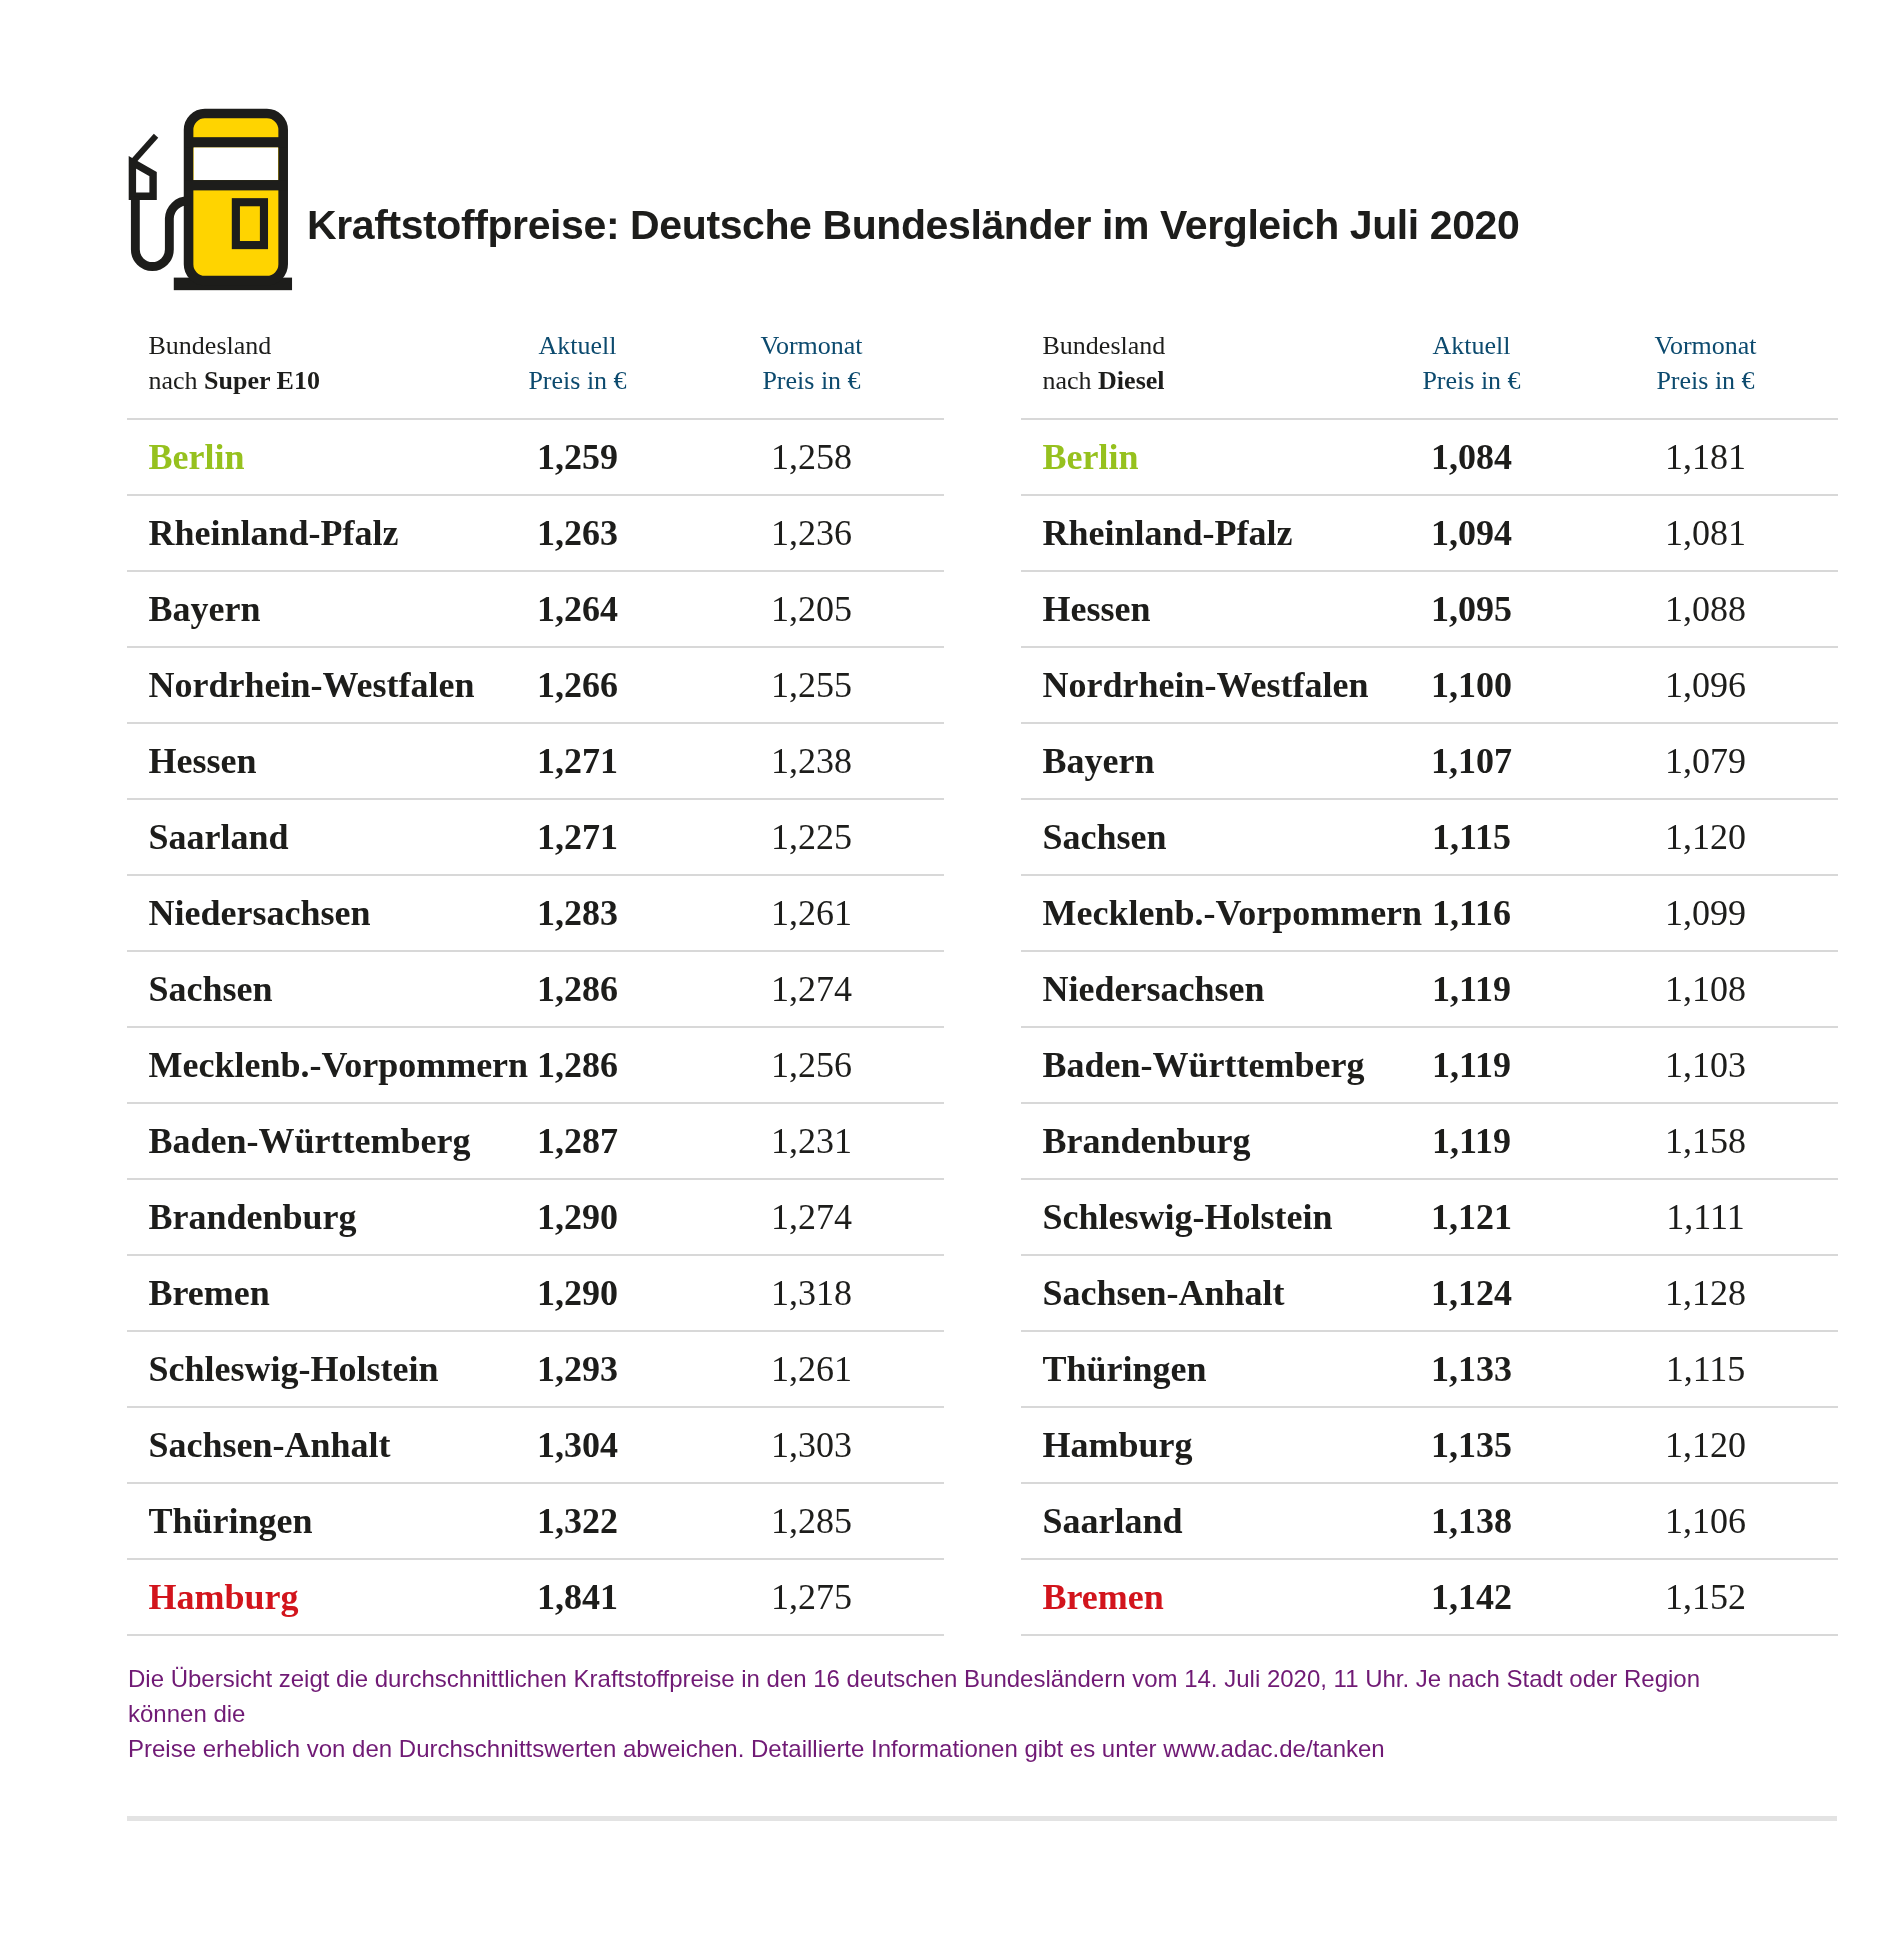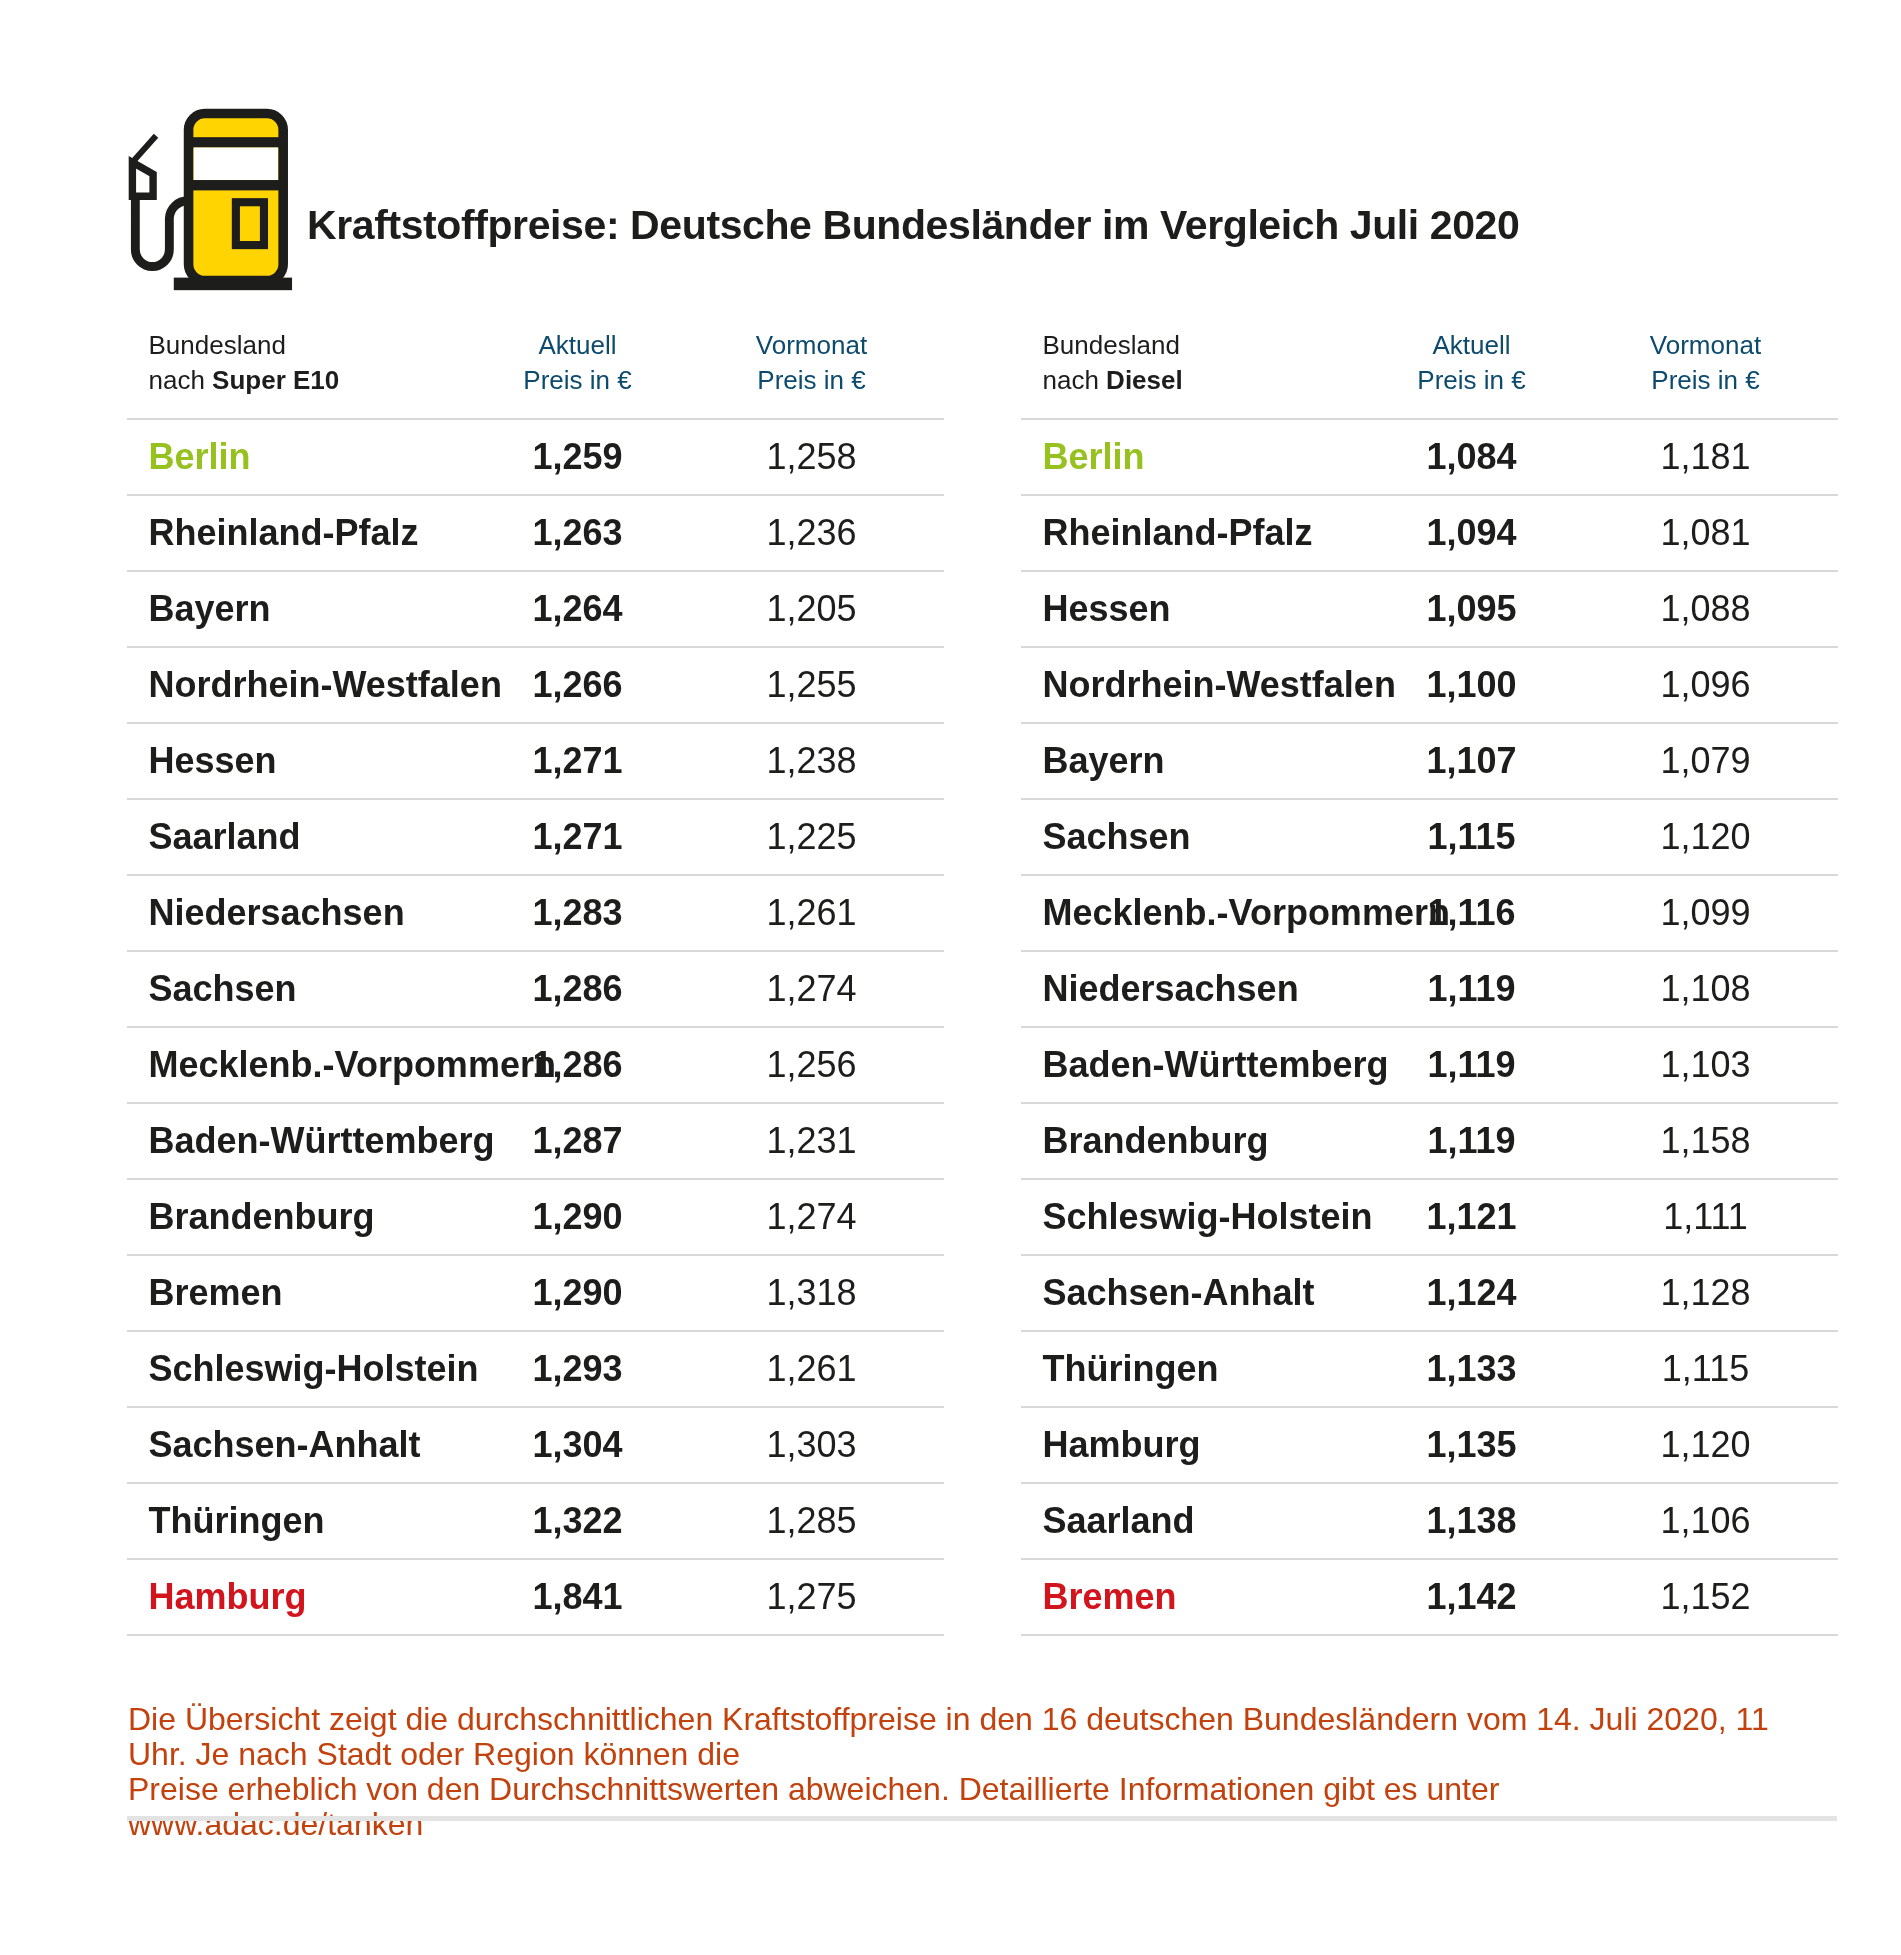--- a/index.html
+++ b/index.html
@@ -7,41 +7,41 @@
     position:relative; width:1901px; height:1956px; background:#ffffff;
     font-family:"Liberation Sans", sans-serif; color:#1d1d1b; overflow:hidden;border-radius:15px;
   }
   .pump-icon { position:absolute; left:125px; top:107px; }
   .page-title {
     position:absolute; left:307px; top:202px; font-size:41px; font-weight:700;
     letter-spacing:-0.4px; white-space:nowrap; color:#1d1d1b;
   }
   .tables {
     position:absolute; left:127px; top:328px; width:1710px;
-    display:grid; grid-template-columns:817px 817px; column-gap:77px;
+    display:grid; grid-template-columns:817px 817px; column-gap:77px;font-family:Liberation Serif, serif;
   }
   .price-table { width:817px; }
   .thead {
     display:grid; grid-template-columns:349px 203px 1fr;
     padding-bottom:20px; border-bottom:2.3px solid #d8d8d8;
   }
   .th { font-size:26px; line-height:35px; }
   .th-name { color:#1d1d1b; padding-left:21.5px; }
   .th-price { color:#0c4a6e; text-align:center; }
   .fuel-bold { font-weight:700; }
   .row {
     display:grid; grid-template-columns:349px 203px 1fr; align-items:center;
     height:74px; border-bottom:2.3px solid #d8d8d8; font-size:36px;
   }
   .cell-name { font-weight:700; padding-left:21.5px; white-space:nowrap; }
   .cell-aktuell { font-weight:700; text-align:center; }
   .cell-vormonat { font-weight:400; text-align:center; }
   .footnote {
-    position:absolute; left:128px; top:1702px; width:1648px;
-    font-size:32px; line-height:35px; color:#c2410c;
+    position:absolute; left:128px; top:1661px; width:1648px;
+    font-size:24px; line-height:35px; color:#701a75;
   }
   .footer-divider {
     position:absolute; left:127px; top:1816px; width:1710px; height:4.6px;
     background:#e3e3e3;
   }
   .footer {
     position:absolute; left:127px; top:1858px; width:1710px;
     display:flex; justify-content:space-between;
     font-size:22px; color:#9d9d9c;
   }

